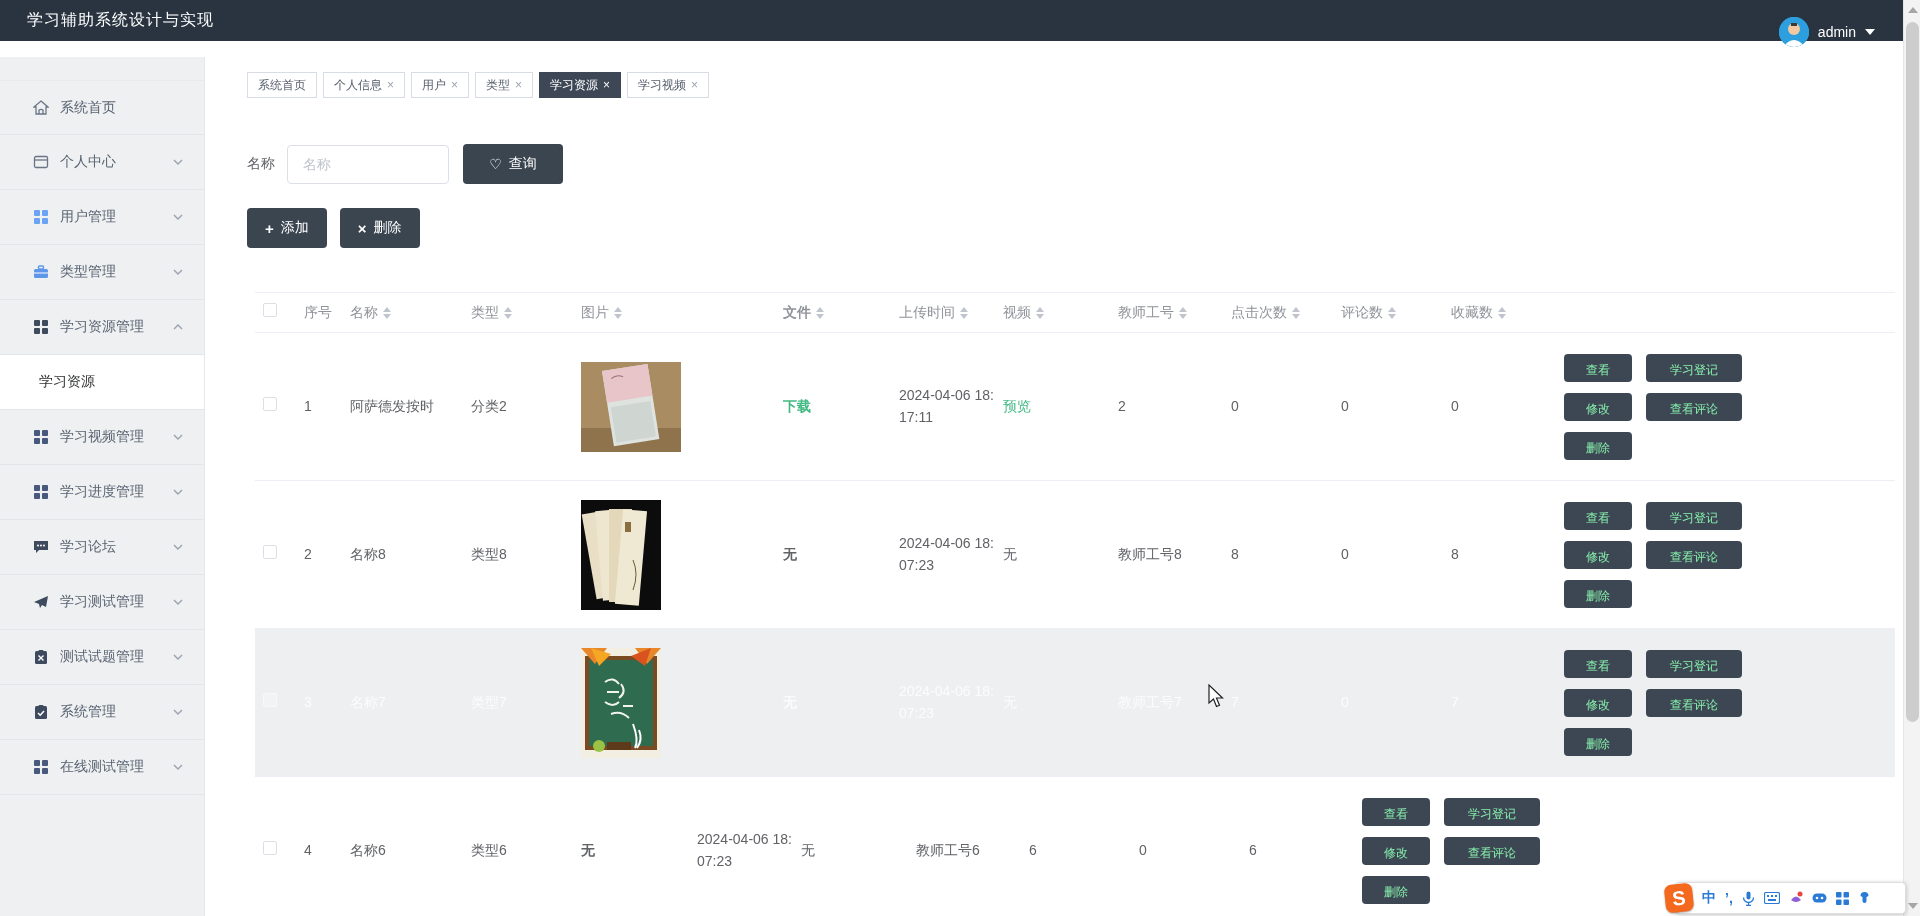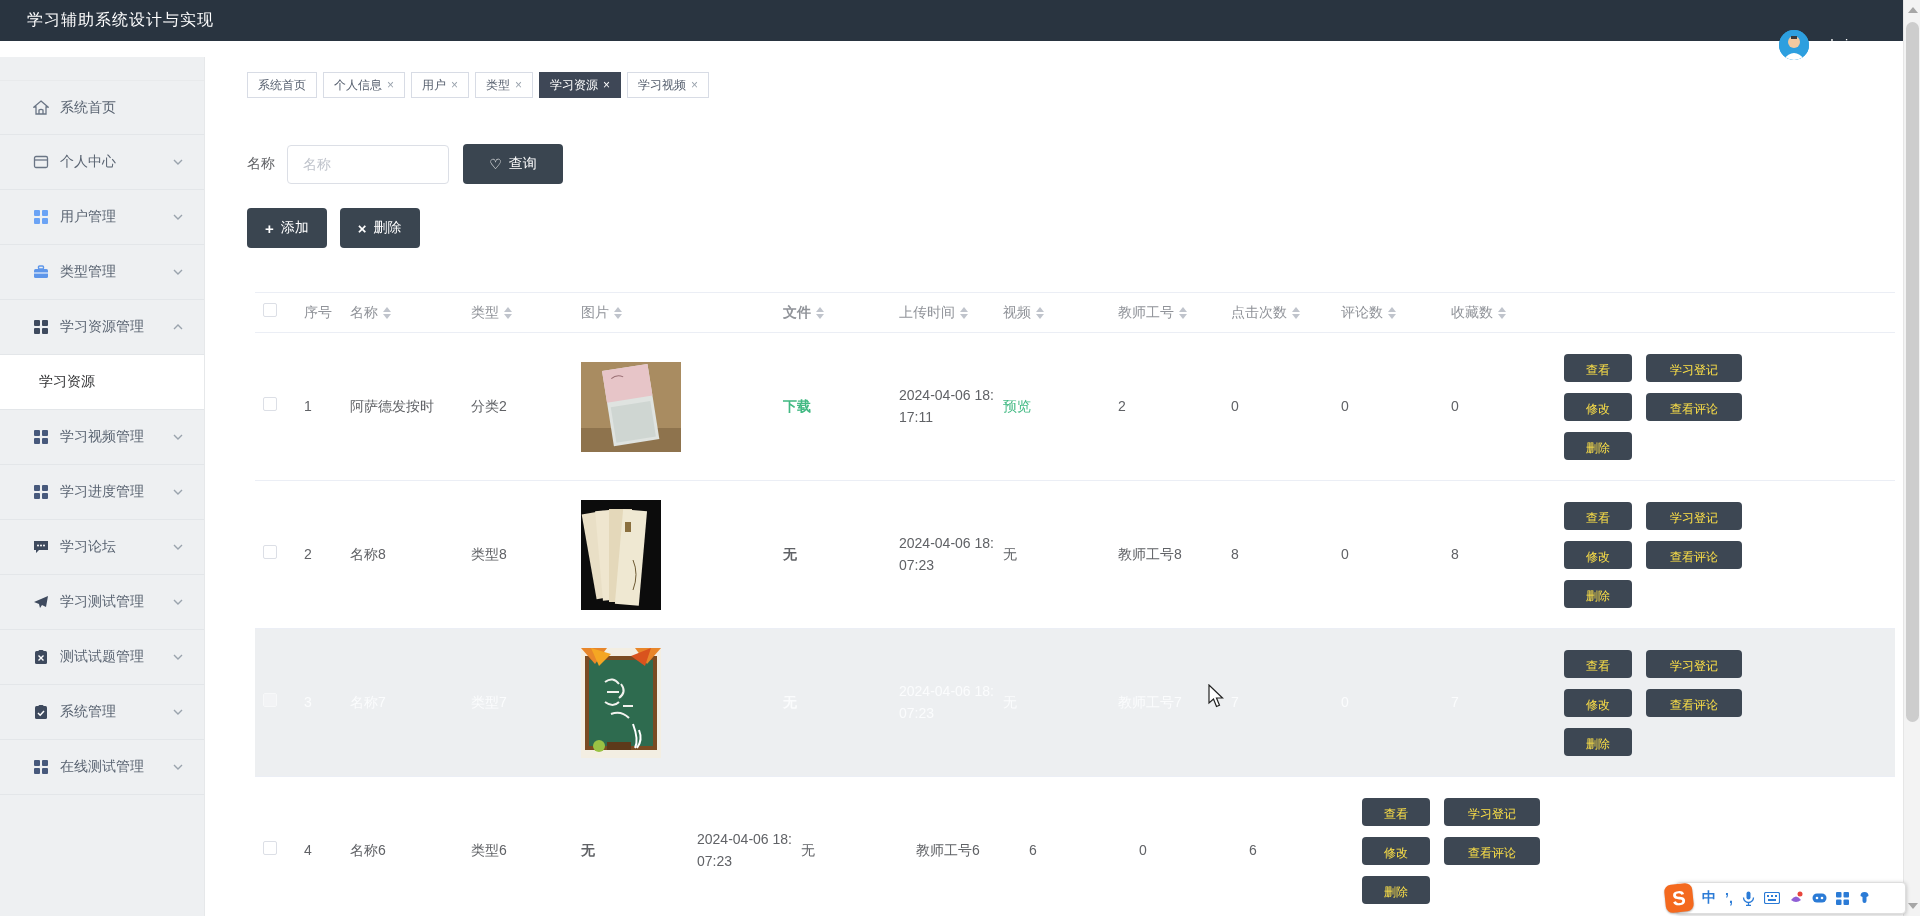--- a/index.html
+++ b/index.html
@@ -3,21 +3,21 @@
 <meta charset="utf-8">
 <style>
   * { box-sizing: border-box; margin: 0; padding: 0; }
   html,body { width:1920px; height:916px; overflow:hidden; background:#fff;
     font-family:"Liberation Sans", sans-serif; }
 
   
   .navbar { position:absolute; left:0; top:0; width:1903px; height:41px;
     background:#293440; color:#fff; display:flex; align-items:center; z-index:5; }
   .navbar-title { margin-left:27px; font-size:16px; letter-spacing:1px; }
-  .navbar-right { position:absolute; right:28px; top:16px; height:57px;
+  .navbar-right { position:absolute; right:28px; top:3px; height:57px;
     display:flex; align-items:center; gap:9px; cursor:pointer; }
   .avatar { width:30px; height:30px; border-radius:50%; overflow:hidden;
     background:#2d9fdf; flex:0 0 auto; }
   .admin-name { font-size:14px; }
   .caret { width:0; height:0; border-left:5px solid transparent;
     border-right:5px solid transparent; border-top:6px solid #fff; }
 
   
   .sidebar { position:absolute; left:0; top:57px; bottom:0; width:205px;
     background:#eef0f2; padding-top:23px; border-right:1px solid #e6e8ea; }
@@ -84,21 +84,21 @@
   .sort i { width:0; height:0; border-left:4px solid transparent;
     border-right:4px solid transparent; display:block; }
   .sort .up { border-bottom:5px solid #c0c4cc; }
   .sort .dn { border-top:5px solid #c0c4cc; }
   .checkbox { width:14px; height:14px; border:1px solid #dcdfe6; border-radius:2px;
     background:#fff; display:inline-block; cursor:pointer; }
   .green { color:#42b983; cursor:pointer; }
   .thumb { display:block; cursor:pointer; }
   .ops { display:flex; flex-direction:column; gap:11px; align-items:flex-start; }
   .ops-line { display:flex; gap:14px; }
-  .btn-op { height:28px; min-width:68px; padding:8px 13px; background:#3d4753; color:#fde047;
+  .btn-op { height:28px; min-width:68px; padding:8px 13px; background:#3d4753; color:#86efac;
     border:none; border-radius:4px; font-size:12px; cursor:pointer; white-space:nowrap; }
   .btn-op.wide { min-width:96px; }
 
   
   .trow.ghost { background:#edeff1; }
   .trow.ghost .cell, .trow.ghost .green { color:#fbfcfd; }
   .trow.ghost .checkbox { border-color:#f7f8f9; background:#f2f3f5; }
 
   
   .scrollbar { position:absolute; right:0; top:0; width:17px; height:916px;

